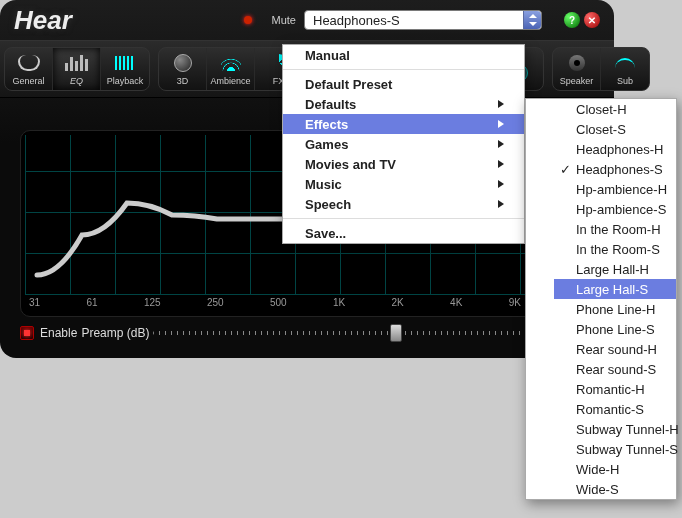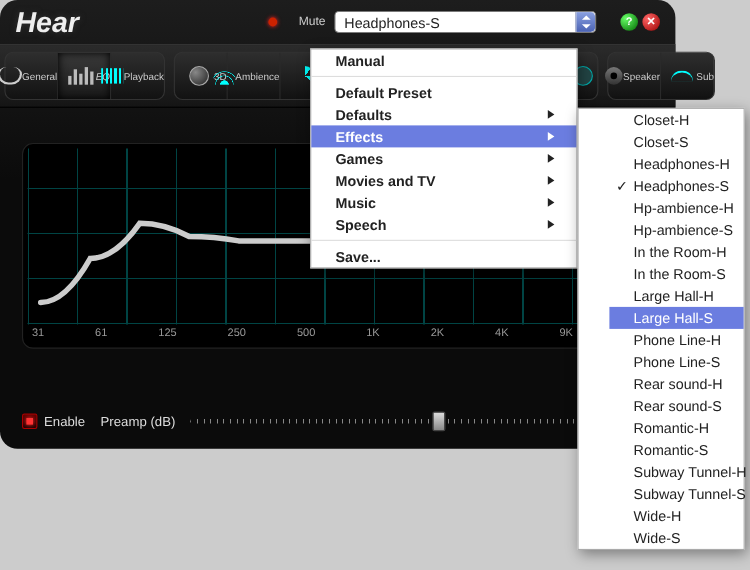--- a/index.html
+++ b/index.html
@@ -1,20 +1,20 @@
 <!DOCTYPE html>
 <html><head>
 <meta charset="utf-8">
 <style>
   * { box-sizing: border-box; margin: 0; padding: 0; font-family: "Lucida Grande", Arial, sans-serif; }
   body { width: 682px; height: 518px; background: #ccc; position: relative; overflow: hidden; }
 
   
   .window {
-    position: absolute; left: 0; top: 0; width: 614px; height: 408px;
+    position: absolute; left: 0; top: 0; width: 614px; height: 358px;
     background: linear-gradient(#1d1d1d,#0b0b0b 40%);
     border-radius: 16px;
     color: #ddd;
   }
   .titlebar { display:flex; align-items:center; height:40px; padding:0 14px; }
   .app-title { font-style: italic; font-weight: bold; font-size: 26px; color: #eee; text-shadow:0 0 6px #333; flex:0 0 auto; }
   .titlebar-spacer { flex:1; }
   .mute-wrap { display:flex; align-items:center; gap:20px; margin-right:8px;}
   .led { width:8px; height:8px; background:#c20; border-radius:50%; box-shadow:0 0 4px #f22; }
   .mute-label { font-size:11px; color:#ccc; }
@@ -25,21 +25,21 @@
   .preset-dd .stepper::before { top:3px; border-bottom:4px solid #fff; }
   .preset-dd .stepper::after { bottom:3px; border-top:4px solid #fff; }
   .win-btns { display:flex; gap:4px; margin-left:22px; }
   .circ-btn { width:16px; height:16px; border-radius:50%; display:flex; align-items:center; justify-content:center; font-size:10px; color:#fff; font-weight:bold; }
   .circ-help { background:radial-gradient(circle at 30% 30%, #6f6, #060); }
   .circ-close { background:radial-gradient(circle at 30% 30%, #f66, #900); }
 
   
   .tabbar { display:flex; height:58px; background:linear-gradient(#2b2b2b,#151515); border-top:1px solid #333; border-bottom:1px solid #000; }
   .tab-group { display:flex; border:1px solid #333; border-radius:8px; margin:6px 4px; background:linear-gradient(#2e2e2e,#121212); }
-  .tab { width:48px; display:flex; flex-direction:row; align-items:center; justify-content:flex-end; padding:3px 0 4px; border-right:1px solid #2a2a2a; cursor:pointer; }
+  .tab { width:48px; display:flex; flex-direction:column; align-items:center; justify-content:flex-end; padding:3px 0 4px; border-right:1px solid #2a2a2a; cursor:pointer; }
   .tab:last-child{border:none;}
   .tab.active { background:linear-gradient(#3a3a3a,#191919); box-shadow:inset 0 0 8px #000;font-style:italic; }
   .tab-icon { width:26px; height:22px; display:flex; align-items:center; justify-content:center; }
   .tab-label { font-size:9px; color:#ccc; margin-top:2px; }
 
   
   .ic-general{width:22px;height:16px;border:2px solid #ccc;border-radius:10px 10px 12px 12px/8px 8px 12px 12px;border-top:none;}
   .ic-eq{display:flex;gap:2px;align-items:flex-end;}
   .ic-eq span{width:3px;background:#bbb;}
   .ic-playback{width:20px;height:14px;background:repeating-linear-gradient(90deg,#0ff,#0ff 2px,transparent 2px,transparent 4px);}
@@ -56,21 +56,21 @@
   .curve-box { background:#000; border:1px solid #222; border-radius:10px; padding:4px; }
   .grid { position:relative; height:160px;
     background:
       repeating-linear-gradient(90deg,#044 0 1px,transparent 1px 45px),
       repeating-linear-gradient(0deg,#044 0 1px,transparent 1px 41px);
   }
   svg.curve{position:absolute;left:0;top:0;}
   .freq-labels{display:flex;justify-content:space-between;padding:2px 4px 4px;font-size:10px;color:#999;}
 
   
-  .bottom { position:absolute; left:20px; right:20px; bottom:16px; display:flex; align-items:center; gap:14px;}
+  .bottom { position:absolute; left:20px; right:20px; bottom:16px; display:flex; align-items:center; gap:4px;}
   .enable-box{display:flex;align-items:center;gap:6px;}
   .chk{width:14px;height:14px;border:1px solid #a00;background:linear-gradient(#600,#200);border-radius:2px;position:relative;}
   .chk::after{content:"";position:absolute;inset:3px;background:#f33;box-shadow:0 0 4px #f33;}
   .enable-label{font-size:12px;}
   .preamp-label{font-size:12px;color:#ddd;}
   .slider{flex:1;height:14px;position:relative;}
   .slider-track{position:absolute;inset:5px 0;background:repeating-linear-gradient(90deg,#888 0 1px,transparent 1px 6px);height:4px;border-radius:2px;}
   .slider-thumb{position:absolute;top:-2px;width:12px;height:18px;background:linear-gradient(#ddd,#888);border:1px solid #444;border-radius:2px;}
   .badge{background:#06f;color:#fff;font-size:12px;padding:2px 6px;border-radius:4px;box-shadow:0 0 8px #28f;}
   .displ-label{font-size:11px;color:#ccc;}

